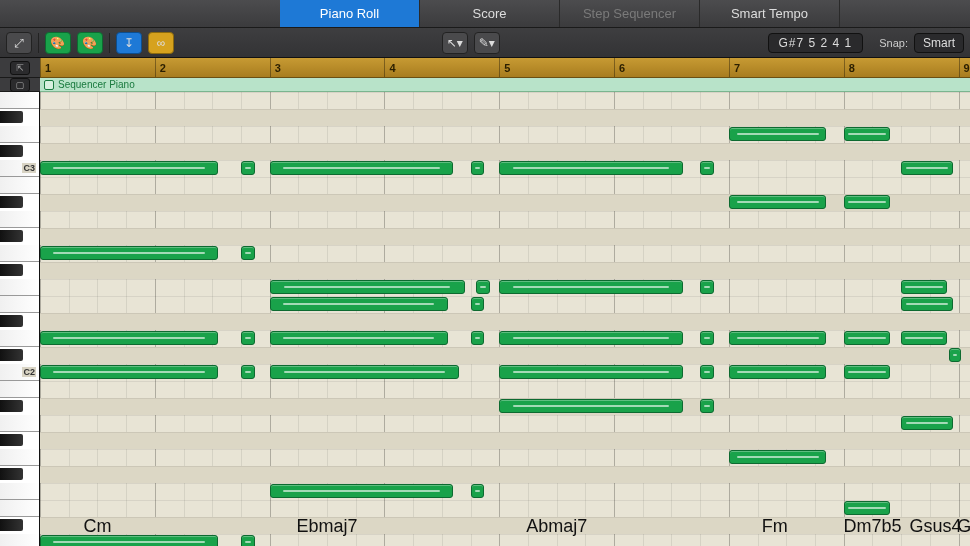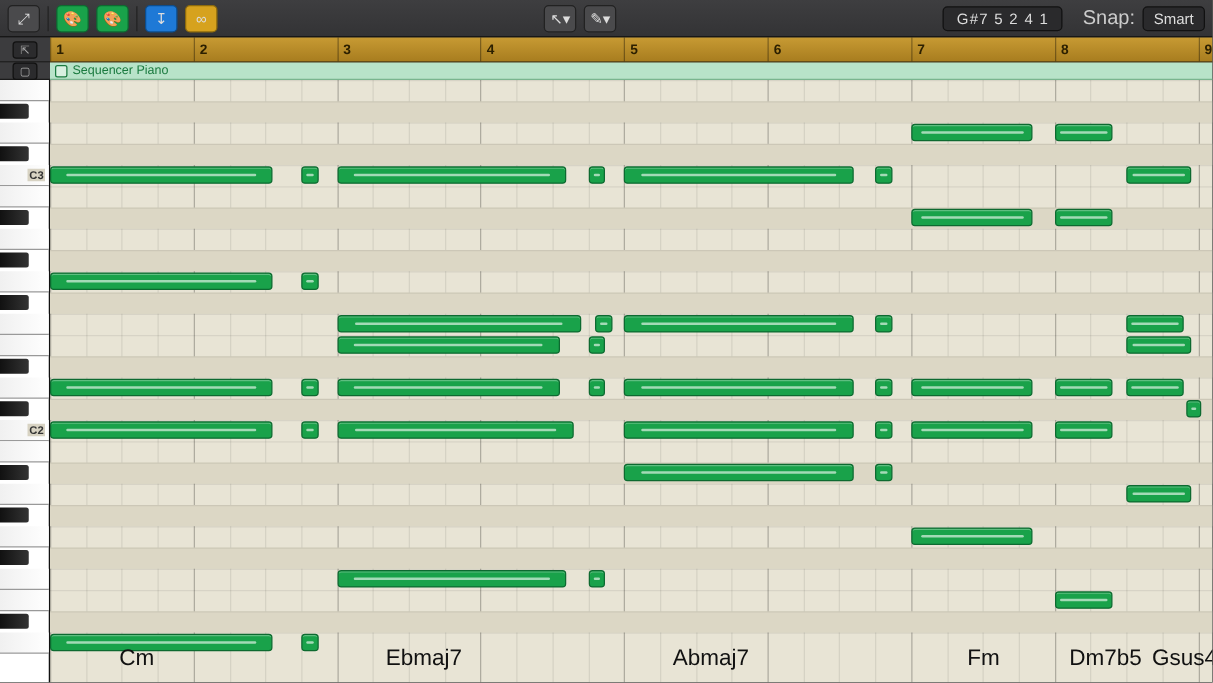--- a/index.html
+++ b/index.html
@@ -14,21 +14,21 @@
 
   
   .toolbar { height: 30px; background: linear-gradient(#3e3e40,#333335); display: flex; align-items: center; border-bottom: 1px solid #111; font-size: 12px; color: #ddd; padding: 0 6px; gap: 6px; }
   .tool-btn { height: 22px; min-width: 26px; background: #4a4a4c; border: 1px solid #222; border-radius: 4px; display: inline-flex; align-items: center; justify-content: center; color: #ddd; padding: 0 4px; }
   .tool-btn.blue { background: #1e79d6; border-color: #0d4d8c; }
   .tool-btn.green { background: #19a24a; border-color: #0d6a30; }
   .tool-btn.orange { background: #d6a21e; border-color: #8c6a0d; }
   .tool-sep { width: 1px; height: 20px; background: #222; }
   .spacer { flex: 1; }
   .pitch-disp { background: #2a2a2c; border: 1px solid #111; border-radius: 4px; padding: 2px 10px; color: #ddd; font-size: 12px; letter-spacing: 1px; }
-  .snap-label { color: #ccc; font-size: 16px; margin-left: 10px; }
+  .snap-label { color: #ccc; font-size: 11px; margin-left: 10px; }
   .snap-val { background: #2a2a2c; border: 1px solid #111; border-radius: 4px; padding: 2px 8px; color: #ddd; font-size: 12px; }
 
   
   .body { flex: 1; display: flex; position: relative; }
 
   .left-col { width: 40px; display: flex; flex-direction: column; }
   .left-top { height: 20px; background: #3c3c3e; border-bottom: 1px solid #1a1a1a; display:flex; align-items:center; justify-content:center; }
   .left-top2 { height: 14px; background: #3c3c3e; border-bottom: 1px solid #1a1a1a; display:flex; align-items:center; justify-content:center; }
   .left-btn { width: 20px; height: 14px; background: #2b2b2d; border: 1px solid #111; border-radius: 3px; display:inline-flex; align-items:center; justify-content:center; color:#aaa; font-size:9px; }
   .keyboard { flex: 1; position: relative; background: #fff; border-right: 1px solid #111; }
@@ -50,26 +50,32 @@
   .note { position: absolute; height: 14px; background: #19a24a; border: 1px solid #0d6a30; border-radius: 3px; box-shadow: inset 0 1px 0 rgba(255,255,255,0.3); }
   .note::after { content: ""; position: absolute; left: 7%; right: 7%; top: 5px; height: 2px; background: rgba(255,255,255,0.6); border-radius: 1px; }
   .note.short::after { left: 3px; right: 3px; }
 
   .pitch-label { position: absolute; right: 3px; font-size: 9px; font-weight: 600; color: #333; background: #d8d3c3; padding: 0 1px; }
 
   .white-key { position: absolute; left: 0; right: 0; border-bottom: 1px solid #999; background: linear-gradient(90deg,#f0f0f0,#ffffff); }
   .black-key { position: absolute; left: 0; width: 60%; background: linear-gradient(90deg,#111,#333); border-radius: 0 2px 2px 0; height: 12px; z-index: 2; }
 
   .chords { position: absolute; left: 40px; right: 0; bottom: 6px; height: 24px; pointer-events: none; }
-  .chord { position: absolute; color: #111; font-size: 18px; font-weight: 500; transform: translateX(-50%); margin-left: 12px; }
+  .chord { position: absolute; color: #111; font-size: 18px; font-weight: 500; transform: translateX(-50%); }
 </style>
 </head>
 <body>
 
 <div class="root">
+  <div class="tabbar">
+    <div class="tab active">Piano Roll</div>
+    <div class="tab">Score</div>
+    <div class="tab disabled">Step Sequencer</div>
+    <div class="tab">Smart Tempo</div>
+  </div>
 
   <div class="toolbar">
     <div class="tool-btn">⤢</div>
     <div class="tool-sep"></div>
     <div class="tool-btn green">🎨</div>
     <div class="tool-btn green">🎨</div>
     <div class="tool-sep"></div>
     <div class="tool-btn blue">↧</div>
     <div class="tool-btn orange">∞</div>
     <div class="spacer"></div>

